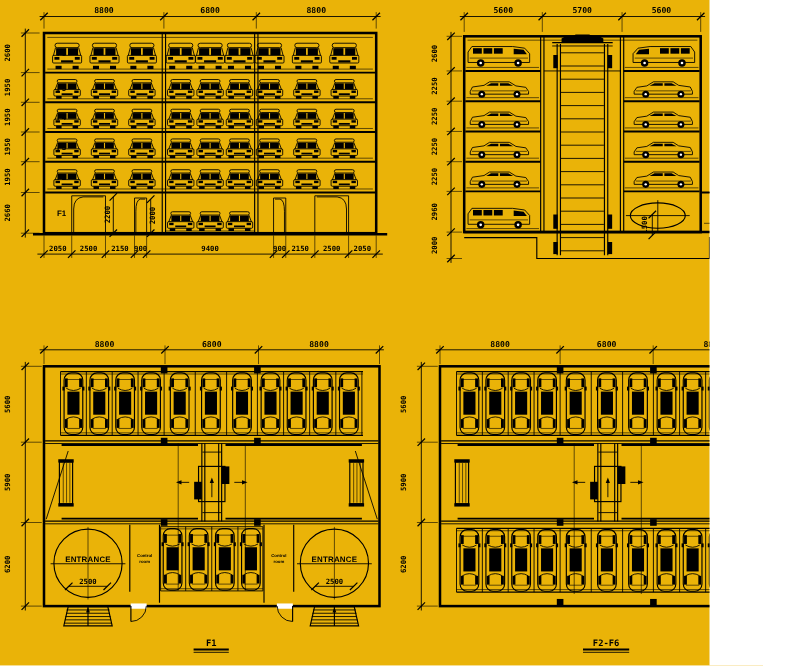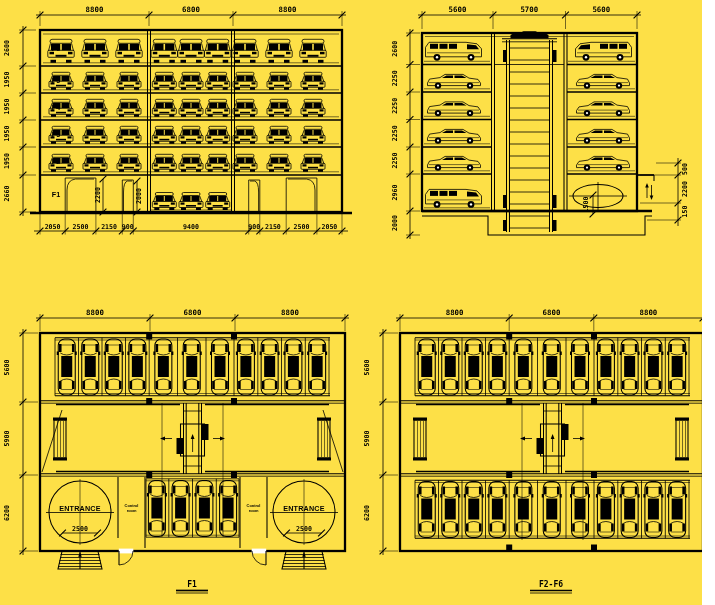--- a/index.html
+++ b/index.html
@@ -1,16 +1,16 @@
 <!DOCTYPE html>
 <html><head>
 <meta charset="utf-8">
 <style>
   html,body{margin:0;padding:0;background:#fff;}
-  .canvas{position:relative;width:702px;height:605px;background:#fde047;overflow:hidden;
+  .canvas{position:relative;width:645px;height:605px;background:#eab308;overflow:hidden;
           font-family:"Liberation Sans",sans-serif;}
   .panel{position:absolute;}
   #sv1{left:0;top:0;}
   #sv2{left:360px;top:0;}
   #sv3{left:0;top:290px;}
   #sv4{left:360px;top:290px;}
   svg{display:block;}
   .s05{stroke:#000;stroke-width:.55;fill:none}
   .s07{stroke:#000;stroke-width:.8;fill:none}
   .s1 {stroke:#000;stroke-width:1.05;fill:none}

